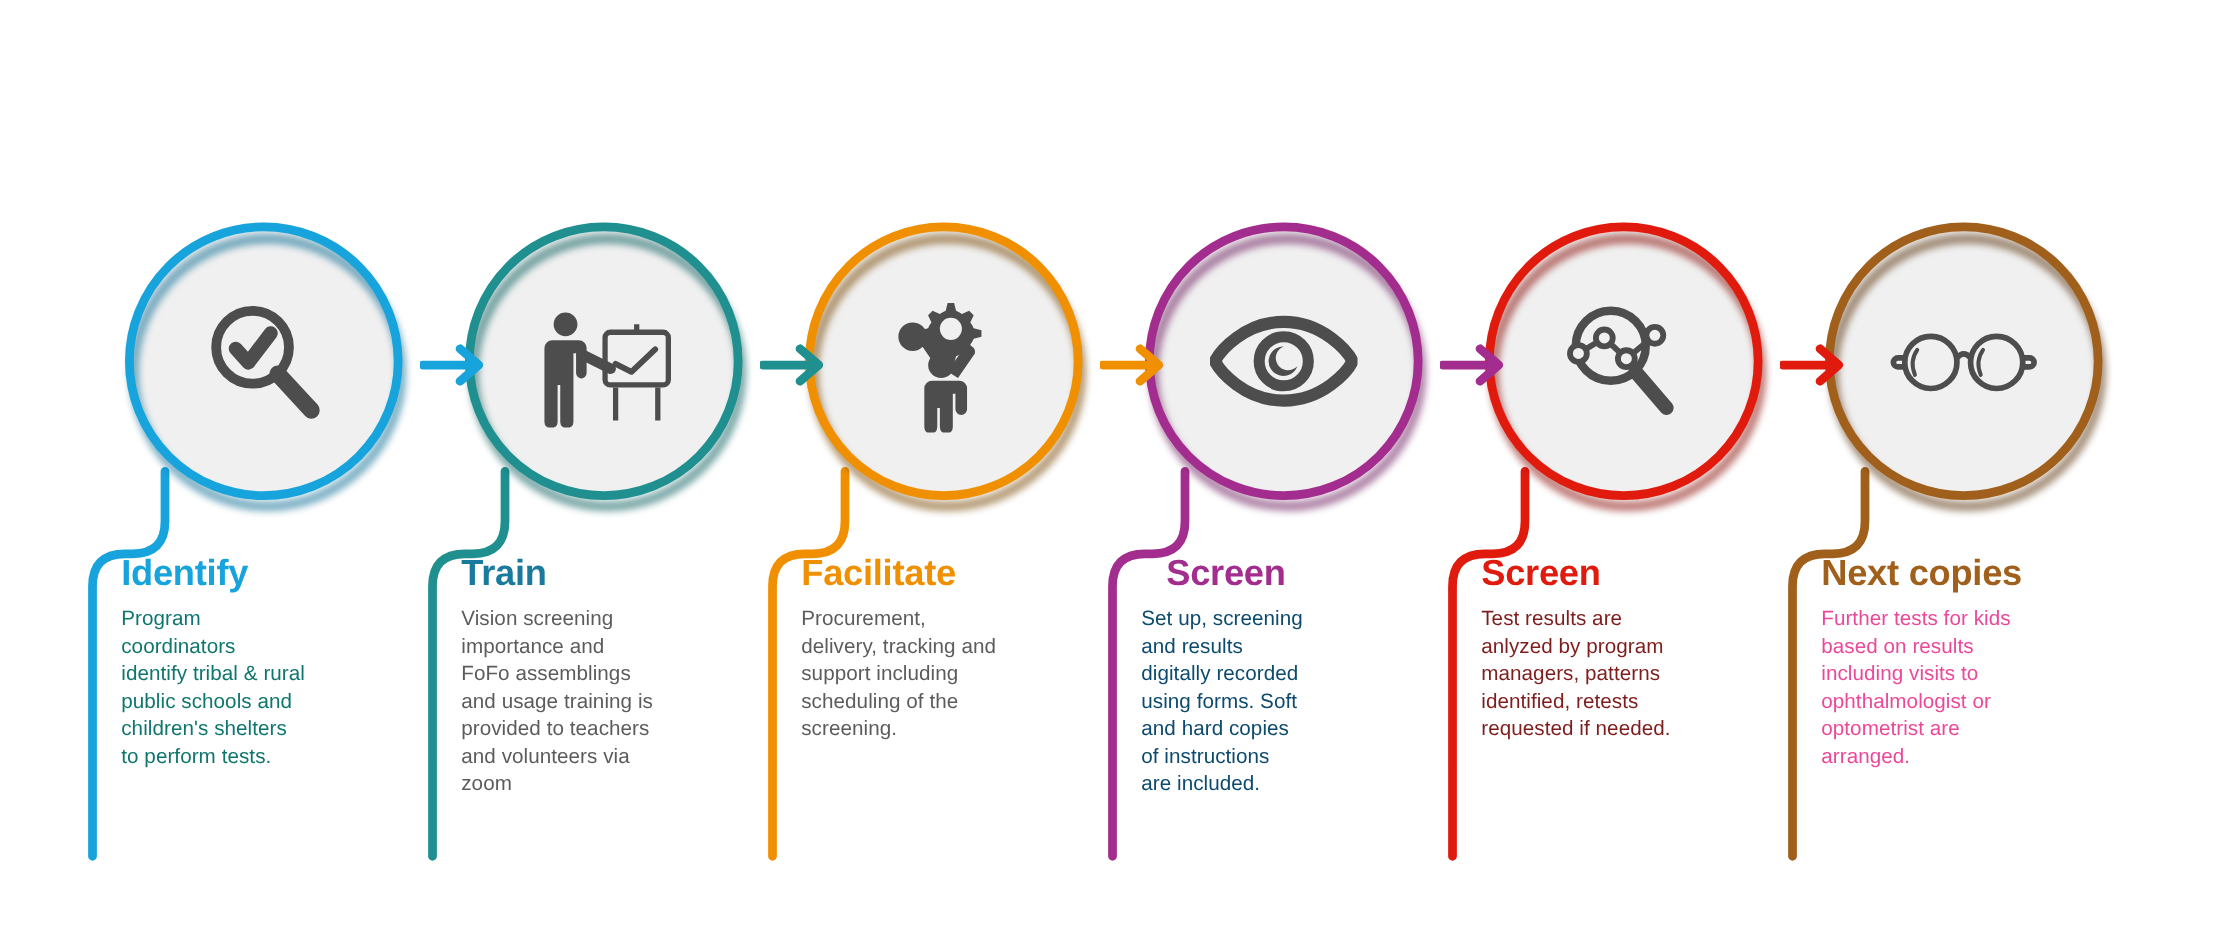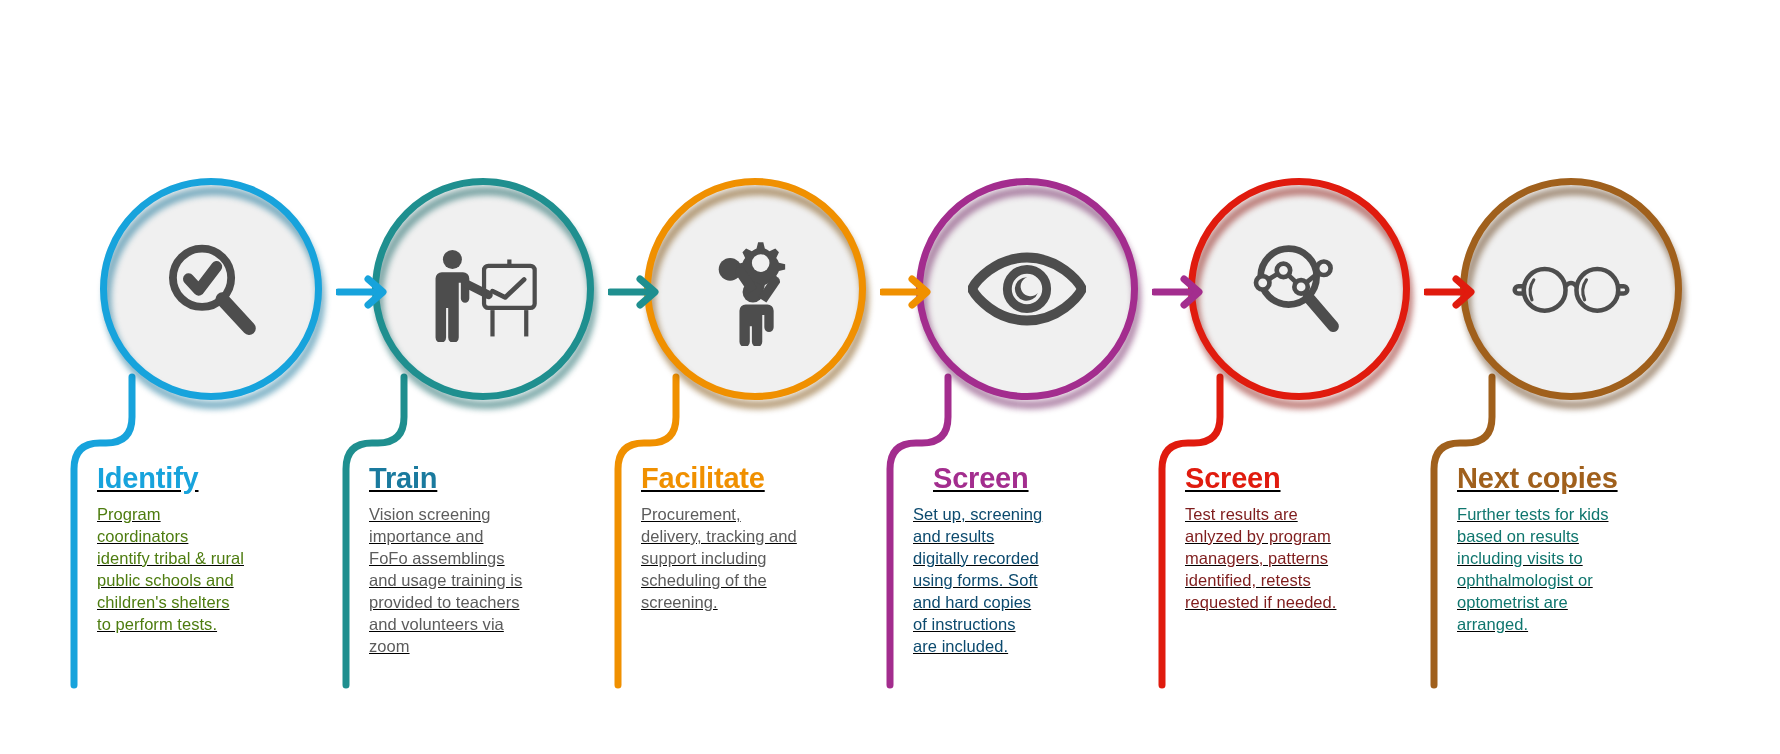--- a/index.html
+++ b/index.html
@@ -92,23 +92,22 @@
     width: 56px;
     height: 36px;
     z-index: 6;
   }
   .arrow svg { display: block; }
 
   
   .textblock {
     position: absolute;
     left: 37px;
-    top: 464px;
+    top: 445px;
     width: 215px;
-    text-decoration: underline;
   }
   .step-title {
     font-size: 29px;
     font-weight: bold;
     line-height: 1.0;
     margin: 0 0 11px 0;
     letter-spacing: -0.2px;
     white-space: nowrap;
   }
   .step-body {
@@ -146,21 +145,21 @@
       <div class="arrow" style="left: 276px;">
         <svg width="56" height="36" viewBox="0 0 56 36">
          <g fill="none" stroke="#17a3dc" stroke-width="7" stroke-linecap="round" stroke-linejoin="round">
            <line x1="2" y1="18" x2="44" y2="18"></line>
            <polyline points="32,5 47,18 32,31"></polyline>
          </g>
        </svg>
       </div>
       <div class="textblock">
         <div class="step-title" style="color: rgb(23, 163, 220);">Identify</div>
-        <div class="step-body" style="color: #4d7c0f;">Program
+        <div class="step-body" style="color: #0f766e;">Program
 coordinators
 identify tribal &amp; rural
 public schools and
 children's shelters
 to perform tests.</div>
       </div>
     </div>
     <div class="step" style="left: 332px;">
       <div class="connector">
         <svg width="120" height="300" viewBox="0 0 120 300">
@@ -340,21 +339,21 @@
         <path d="M13 27 h-6 a4 4 0 0 0 0 8 h6"></path>
         <path d="M117 27 h6 a4 4 0 0 1 0 8 h-6"></path>
         <path d="M24 20 q-7 10 -2 22" stroke-width="3.5" stroke-linecap="round"></path>
         <path d="M82 20 q-7 10 -2 22" stroke-width="3.5" stroke-linecap="round"></path>
       </g>
     </svg>
         </div>
       </div>
       <div class="textblock">
         <div class="step-title" style="color: rgb(160, 96, 28);">Next copies</div>
-        <div class="step-body" style="color: #0f766e;">Further tests for kids
+        <div class="step-body" style="color: #ec4899;">Further tests for kids
 based on results
 including visits to
 ophthalmologist or
 optometrist are
 arranged.</div>
       </div>
     </div>
   </div>
 
 </body></html>

